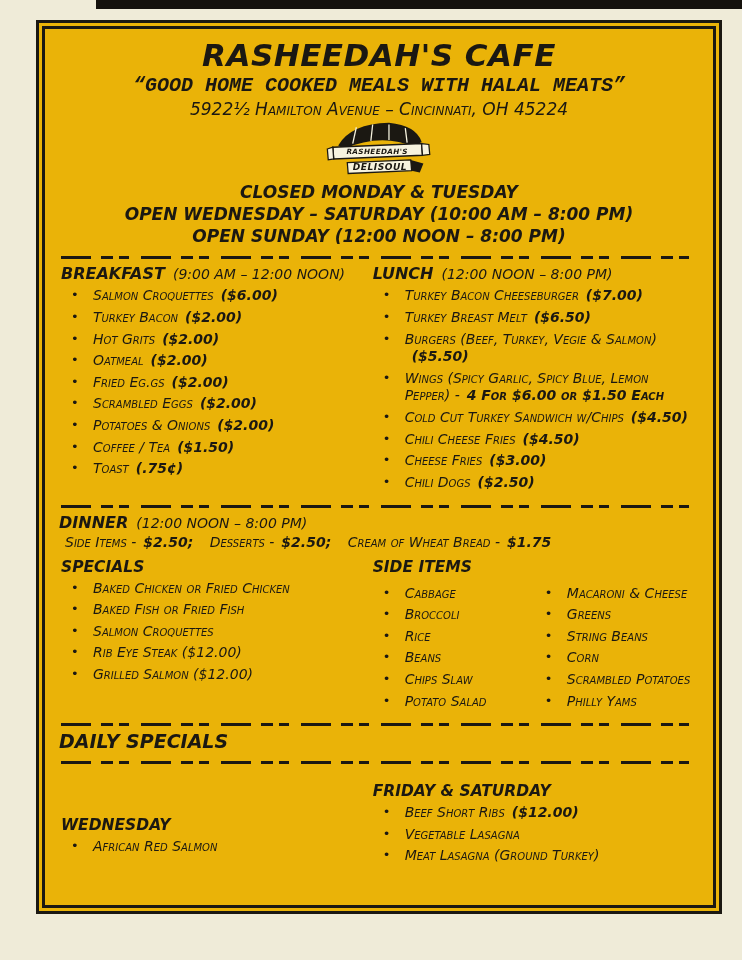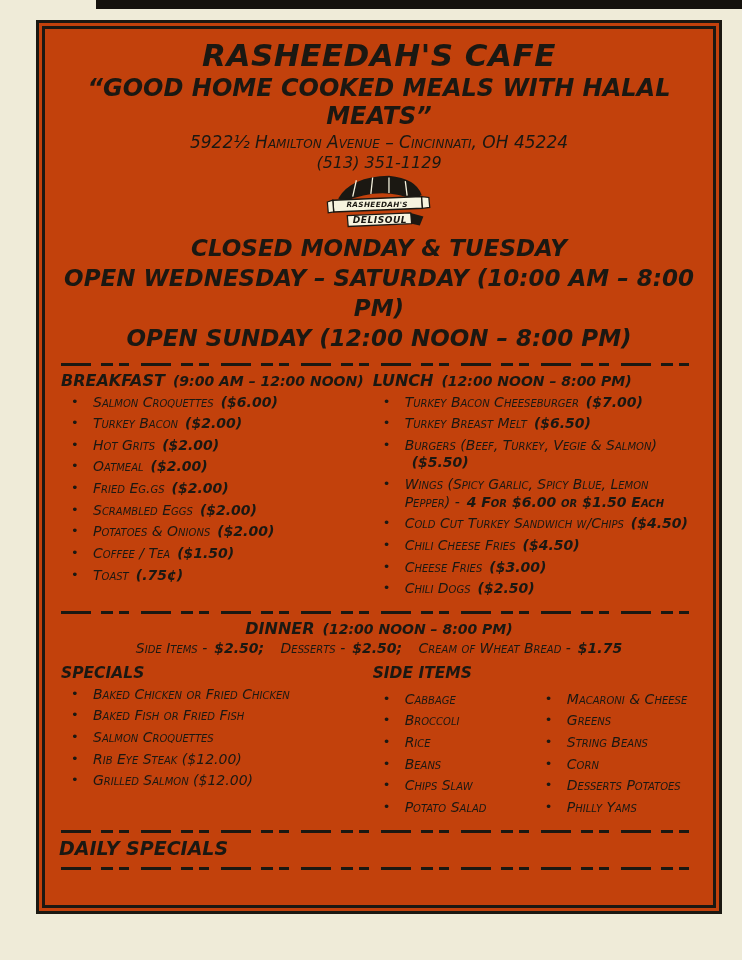--- a/index.html
+++ b/index.html
@@ -6,83 +6,82 @@
   body{
     width:742px;height:960px;position:relative;overflow:hidden;
     background:#efeBd8;
     font-family:"DejaVu Sans", sans-serif;
     font-style:italic;
     color:#1b1812;
   }
   .scan-edge{position:absolute;top:0;left:96px;right:0;height:9px;background:#14110c;}
   .frame{
     position:absolute;left:36px;top:20px;width:686px;height:894px;
-    box-sizing:border-box;border:9px double #1b1812;background:#c2410c;
+    box-sizing:border-box;border:9px double #1b1812;background:#eab308;
     padding:4px 14px 0;overflow:hidden;
   }
   
   .hdr{text-align:center;}
   .title{font-size:31px;font-weight:bold;letter-spacing:.5px;margin:4px 0 1px;}
-  .tagline{font-size:24px;font-weight:bold;margin:0 0 2px;}
+  .tagline{font-size:20px;font-weight:bold;margin:0 0 2px;font-family:Liberation Mono, monospace;}
   .address{font-size:17px;font-variant:small-caps;margin:0 0 1px;}
   .phone{font-size:16px;margin:0 0 1px;}
   .logo{display:block;margin:1px auto 0;}
   .logo text{font-family:"DejaVu Sans", sans-serif;font-style:italic;font-weight:bold;fill:#1b1812;}
-  .hours{font-weight:bold;font-size:23px;line-height:1.3;margin-top:3px;}
+  .hours{font-weight:bold;font-size:17px;line-height:1.3;margin-top:3px;}
   
   .divider{
     height:3px;margin:9px 2px 5px;
     background:repeating-linear-gradient(90deg,
       #1b1812 0px,#1b1812 30px,transparent 30px,transparent 40px,
       #1b1812 40px,#1b1812 52px,transparent 52px,transparent 58px,
       #1b1812 58px,#1b1812 68px,transparent 68px,transparent 80px);
   }
   
   .cols{display:flex;padding:0 2px;}
   .col-l{width:49%;}
   .col-r{width:51%;}
   .sec-h{font-weight:bold;font-size:16px;}
-  .sec-hr{font-weight:bold;font-size:14px;margin-left:8px;}
+  .sec-hr{font-weight:normal;font-size:14px;margin-left:8px;}
   ul.items{list-style:none;margin:3px 0 0;padding:0 0 0 32px;
     font-size:14px;font-variant:small-caps;line-height:1.26;}
   ul.items li{position:relative;margin:4px 0;}
   ul.items li::before{content:"\2022";position:absolute;left:-22px;top:0;font-size:13px;}
   .bk{margin-top:30px;}
   .bk li{margin:5.5px 0;}
   .pr{font-weight:bold;margin-left:7px;}
   
-  .dinner-head{text-align:center;margin-top:0;}
+  .dinner-head{margin-top:0;}
   .d1{font-weight:bold;font-size:16px;}
   .d2{font-weight:bold;font-size:16px;margin-top:1px;}
   .extras{font-size:14px;font-variant:small-caps;margin-top:2px;}
   .extras .seg{margin:0 6px;}
   
   .blk-h{font-weight:bold;font-size:15.5px;margin:8px 0 2px;}
   .sides-cols{display:flex;}
   .sides-cols ul{width:50%;}
   
   .sp-title{font-weight:bold;font-size:19px;margin:0;line-height:1.1;}
   .sp-cols{display:flex;padding:0 2px;}
   .sp-l{width:49%;padding-top:38px;}
   .sp-r{width:51%;padding-top:4px;}
   .day-h{font-weight:bold;font-size:15.5px;margin:9px 0 2px;}
-  .day-h.u{text-decoration:underline;text-decoration-thickness:2px;}
+  .day-h.u{text-decoration-thickness:2px;}
 </style>
 </head>
 <body>
 
 <div class="scan-edge"></div>
 
 <div class="frame">
 
   <div class="hdr">
     <div class="title">RASHEEDAH'S CAFE</div>
     <div class="tagline">“GOOD HOME COOKED MEALS WITH HALAL MEATS”</div>
     <div class="address">5922½ Hamilton Avenue – Cincinnati, OH 45224</div>
-    <div class="phone">(513) 351-1129</div>
 
     <svg class="logo" width="118" height="58" viewBox="0 0 130 64">
       <path d="M20,28 Q34,4 76,3 Q106,6 112,24 L104,30 Q68,14 26,32 Z" fill="#1b1812"></path>
       <line x1="40" y1="8" x2="36" y2="26" stroke="#f7f3de" stroke-width="1.4"></line>
       <line x1="58" y1="5" x2="56" y2="23" stroke="#f7f3de" stroke-width="1.4"></line>
       <line x1="76" y1="5" x2="76" y2="22" stroke="#f7f3de" stroke-width="1.4"></line>
       <line x1="94" y1="9" x2="96" y2="25" stroke="#f7f3de" stroke-width="1.4"></line>
       <path d="M14,30 L112,26 L113,39 L15,43 Z" fill="#f7f3de" stroke="#1b1812" stroke-width="1.6"></path>
       <path d="M8,32 L14,30 L15,43 L9,44 Z" fill="#f7f3de" stroke="#1b1812" stroke-width="1.4"></path>
       <path d="M112,26 L120,27 L121,38 L113,39 Z" fill="#f7f3de" stroke="#1b1812" stroke-width="1.4"></path>
@@ -168,35 +167,44 @@
           <li><span>Rice</span></li>
           <li><span>Beans</span></li>
           <li><span>Chips Slaw</span></li>
           <li><span>Potato Salad</span></li>
         </ul>
         <ul class="items">
           <li><span>Macaroni &amp; Cheese</span></li>
           <li><span>Greens</span></li>
           <li><span>String Beans</span></li>
           <li><span>Corn</span></li>
-          <li><span>Desserts Potatoes</span></li>
+          <li><span>Scrambled Potatoes</span></li>
           <li><span>Philly Yams</span></li>
         </ul>
       </div>
     </div>
   </div>
 
   <div class="divider"></div>
   <div class="sp-title">DAILY SPECIALS</div>
   <div class="divider"></div>
 
   <div class="sp-cols">
     <div class="sp-l">
       <div class="day-h u">WEDNESDAY</div>
       <ul class="items">
         <li><span>African Red Salmon</span></li>
 
       </ul>
 
     </div>
+    <div class="sp-r">
+      <div class="day-h">FRIDAY  &amp;  SATURDAY</div>
+      <ul class="items">
+        <li><span>Beef Short Ribs</span><span class="pr">($12.00)</span></li>
+        <li><span>Vegetable Lasagna</span></li>
+        <li><span>Meat Lasagna  (Ground Turkey)</span></li>
+      </ul>
+
+    </div>
   </div>
 
 </div>
 
 </body></html>

